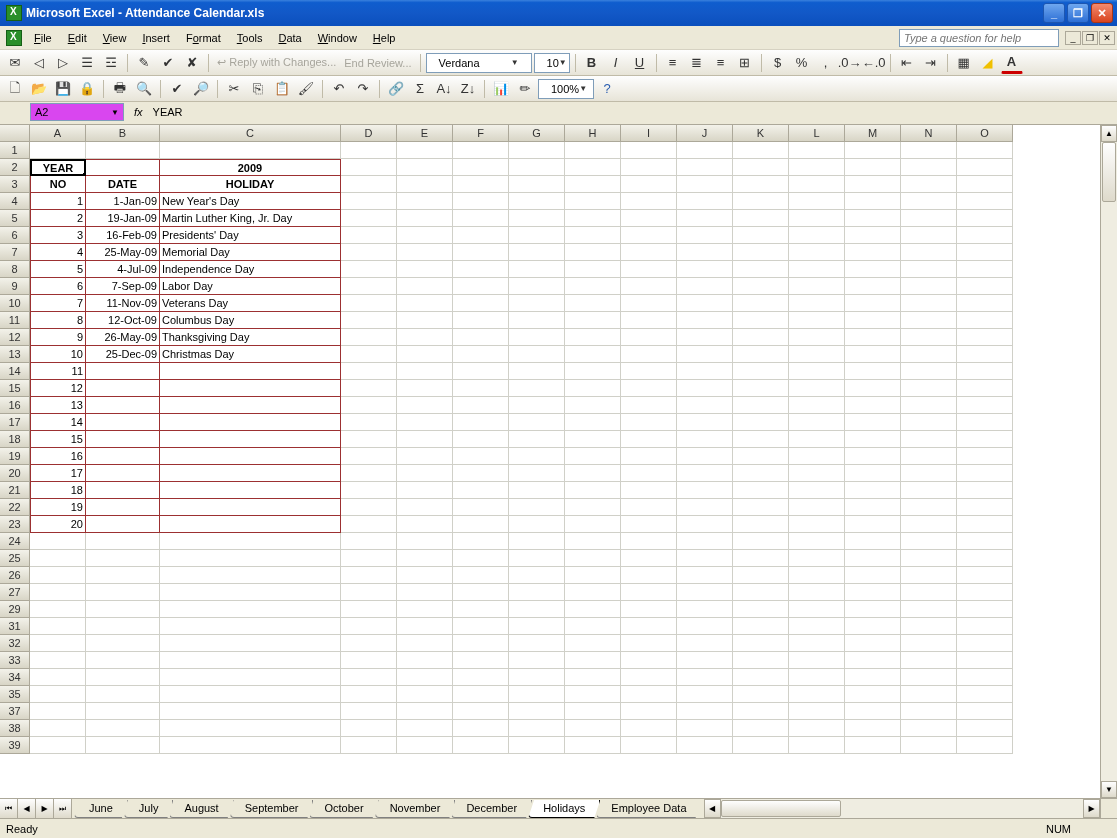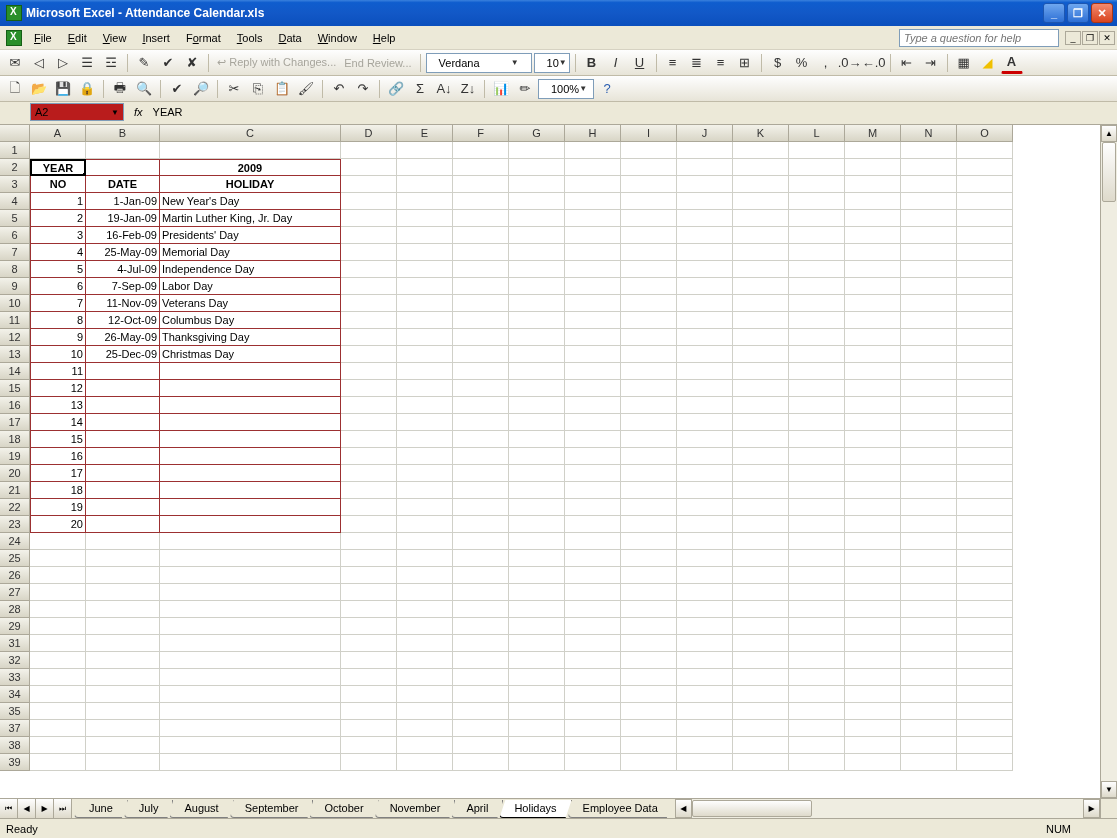--- a/index.html
+++ b/index.html
@@ -30,21 +30,21 @@
 .tb-sep { width: 1px; height: 18px; background: #c0bba8; margin: 0 3px; }
 .tb-combo { height: 20px; border: 1px solid #7f9db9; background: #fff; font-size: 11px; padding: 0 12px; display: flex; align-items: center; }
 .tb-combo .arrow { margin-left: auto; font-size: 8px; color: #333; }
 .font-box { width: 106px; }
 .size-box { width: 36px; }
 .zoom-box { width: 56px; }
 .tb-text { font-size: 11px; color: #a7a59c; padding: 0 3px; white-space:nowrap; }
 
 
 .frm-row { height: 22px; display: flex; align-items: center; padding: 0 3px 2px 30px; }
-.name-box { width: 94px; height: 18px; border: 1px solid #7f9db9; background: #b91c1c; display: flex; align-items: center; padding: 0 4px; font-size: 11px; margin-right: 10px; }
+.name-box { width: 94px; height: 18px; border: 1px solid #7f9db9; background: #d946ef; display: flex; align-items: center; padding: 0 4px; font-size: 11px; margin-right: 10px; }
 .name-box .arrow { margin-left: auto; font-size: 8px; }
 .fx-label { font-style: italic; font-size: 11px; margin-right: 6px; }
 .formula-input { flex: 1; height: 18px; border: none; background: transparent; font-size: 11px; padding: 0 4px; }
 
 
 .sheet-area { flex: 1; display: flex; flex-direction: column; background: #fff; border-top: 1px solid #aca899; position: relative; overflow: hidden; }
 .grid-wrap { flex: 1; display: flex; overflow: hidden; }
 .col-headers { display: flex; height: 17px; position: sticky; top: 0; }
 .corner { width: 30px; height: 17px; background: linear-gradient(#f3f2ea,#d8d5c6); border-right: 1px solid #aca899; border-bottom: 1px solid #aca899; }
 .col-h { height: 17px; background: linear-gradient(#f3f2ea,#d8d5c6); border-right: 1px solid #aca899; border-bottom: 1px solid #aca899; text-align: center; font-size: 11px; line-height: 17px; color: #333; cursor: pointer; }
@@ -722,38 +722,20 @@
           <div class="cell colH "></div>
           <div class="cell colI "></div>
           <div class="cell colJ "></div>
           <div class="cell colK "></div>
           <div class="cell colL "></div>
           <div class="cell colM "></div>
           <div class="cell colN "></div>
           <div class="cell colO "></div>
         </div>
         <div class="row">
-          <div class="row-h">28</div>
-          <div class="cell colA "></div>
-          <div class="cell colB "></div>
-          <div class="cell colC "></div>
-          <div class="cell colD "></div>
-          <div class="cell colE "></div>
-          <div class="cell colF "></div>
-          <div class="cell colG "></div>
-          <div class="cell colH "></div>
-          <div class="cell colI "></div>
-          <div class="cell colJ "></div>
-          <div class="cell colK "></div>
-          <div class="cell colL "></div>
-          <div class="cell colM "></div>
-          <div class="cell colN "></div>
-          <div class="cell colO "></div>
-        </div>
-        <div class="row">
           <div class="row-h">29</div>
           <div class="cell colA "></div>
           <div class="cell colB "></div>
           <div class="cell colC "></div>
           <div class="cell colD "></div>
           <div class="cell colE "></div>
           <div class="cell colF "></div>
           <div class="cell colG "></div>
           <div class="cell colH "></div>
           <div class="cell colI "></div>
@@ -925,21 +907,21 @@
       <div class="nav-btn">▶</div>
       <div class="nav-btn">⏭</div>
     </div>
     <div class="tabs" id="tabs">
         <div class="tab">June</div>
         <div class="tab">July</div>
         <div class="tab">August</div>
         <div class="tab">September</div>
         <div class="tab">October</div>
         <div class="tab">November</div>
-        <div class="tab">April</div>
+        <div class="tab">December</div>
         <div class="tab active">Holidays</div>
         <div class="tab">Employee Data</div>
       </div>
     <div class="hscroll">
       <div class="sb-btn">◀</div>
       <div class="sb-track">
           <div class="sb-thumb"></div>
         </div>
       <div class="sb-btn">▶</div>
     </div>

